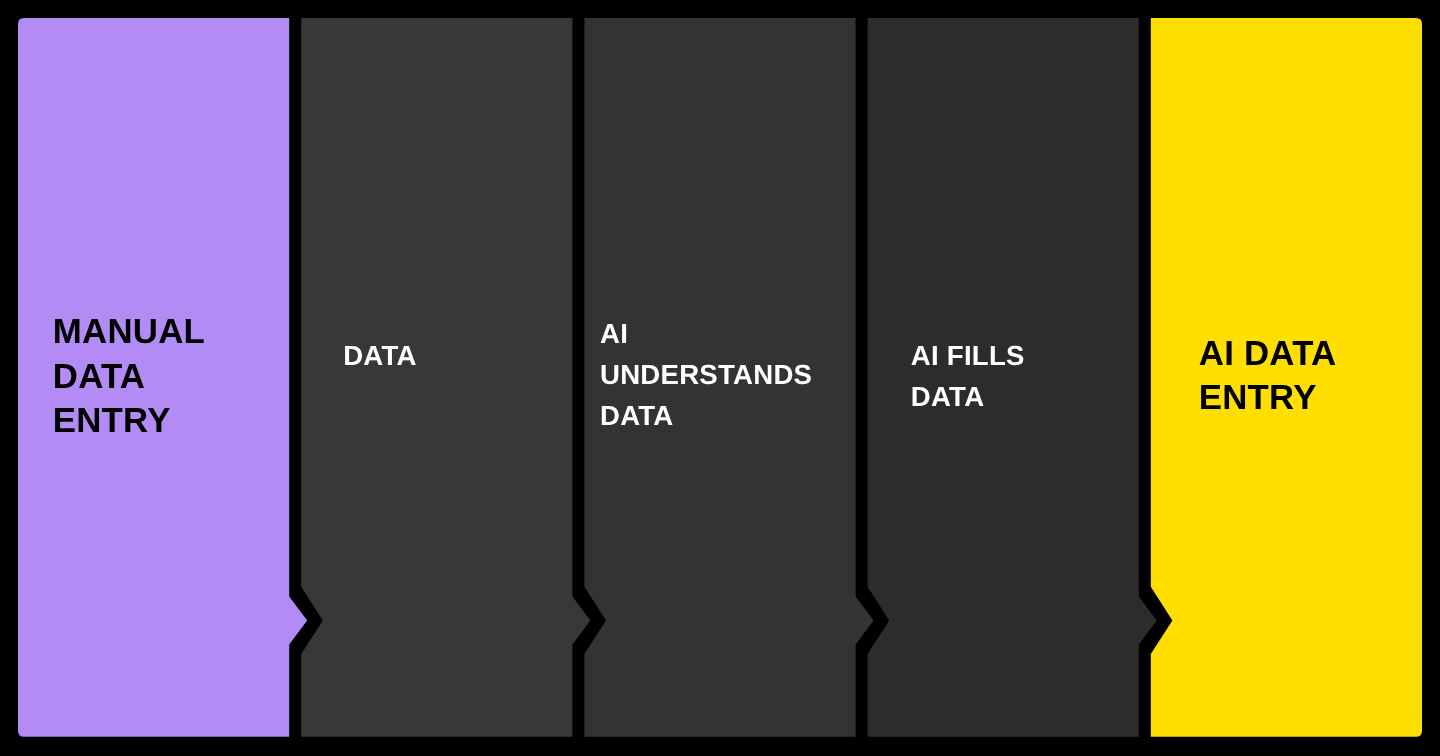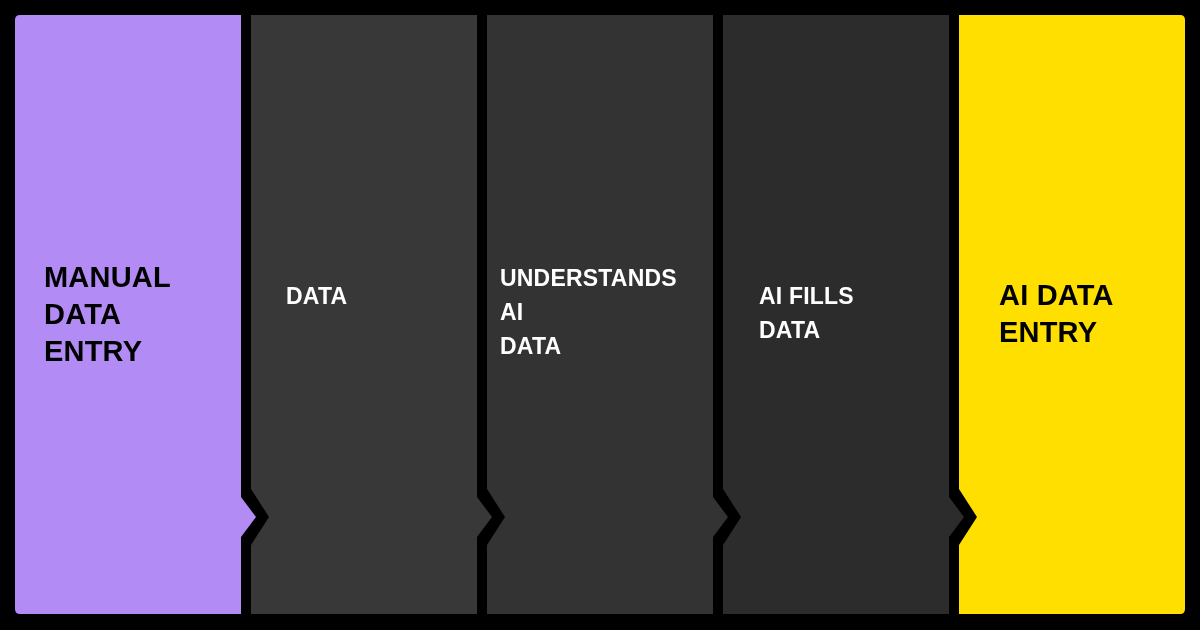--- a/index.html
+++ b/index.html
@@ -75,22 +75,22 @@
     <p class="label small" style="left:35px; top:264px; color:#ffffff;">
       <span class="line">DATA</span>
     </p>
   </div>
 
   <div class="panel" style="left:487px; width:245px;">
     <svg class="shape" width="245" height="599" viewBox="0 0 245 599">
       <path d="M0,0 L226,0 L226,482 L241,502 L226,522 L226,599 L0,599 L0,530 L18,502 L0,474 Z" fill="#333333"></path>
     </svg>
     <p class="label small" style="left:13px; top:246px; color:#ffffff;">
+      <span class="line">AI</span>
       <span class="line">UNDERSTANDS</span>
-      <span class="line">AI</span>
       <span class="line">DATA</span>
     </p>
   </div>
 
   <div class="panel" style="left:723px; width:245px;">
     <svg class="shape" width="245" height="599" viewBox="0 0 245 599">
       <path d="M0,0 L226,0 L226,482 L241,502 L226,522 L226,599 L0,599 L0,530 L18,502 L0,474 Z" fill="#2c2c2c"></path>
     </svg>
     <p class="label small" style="left:36px; top:264px; color:#ffffff;">
       <span class="line">AI FILLS</span>

